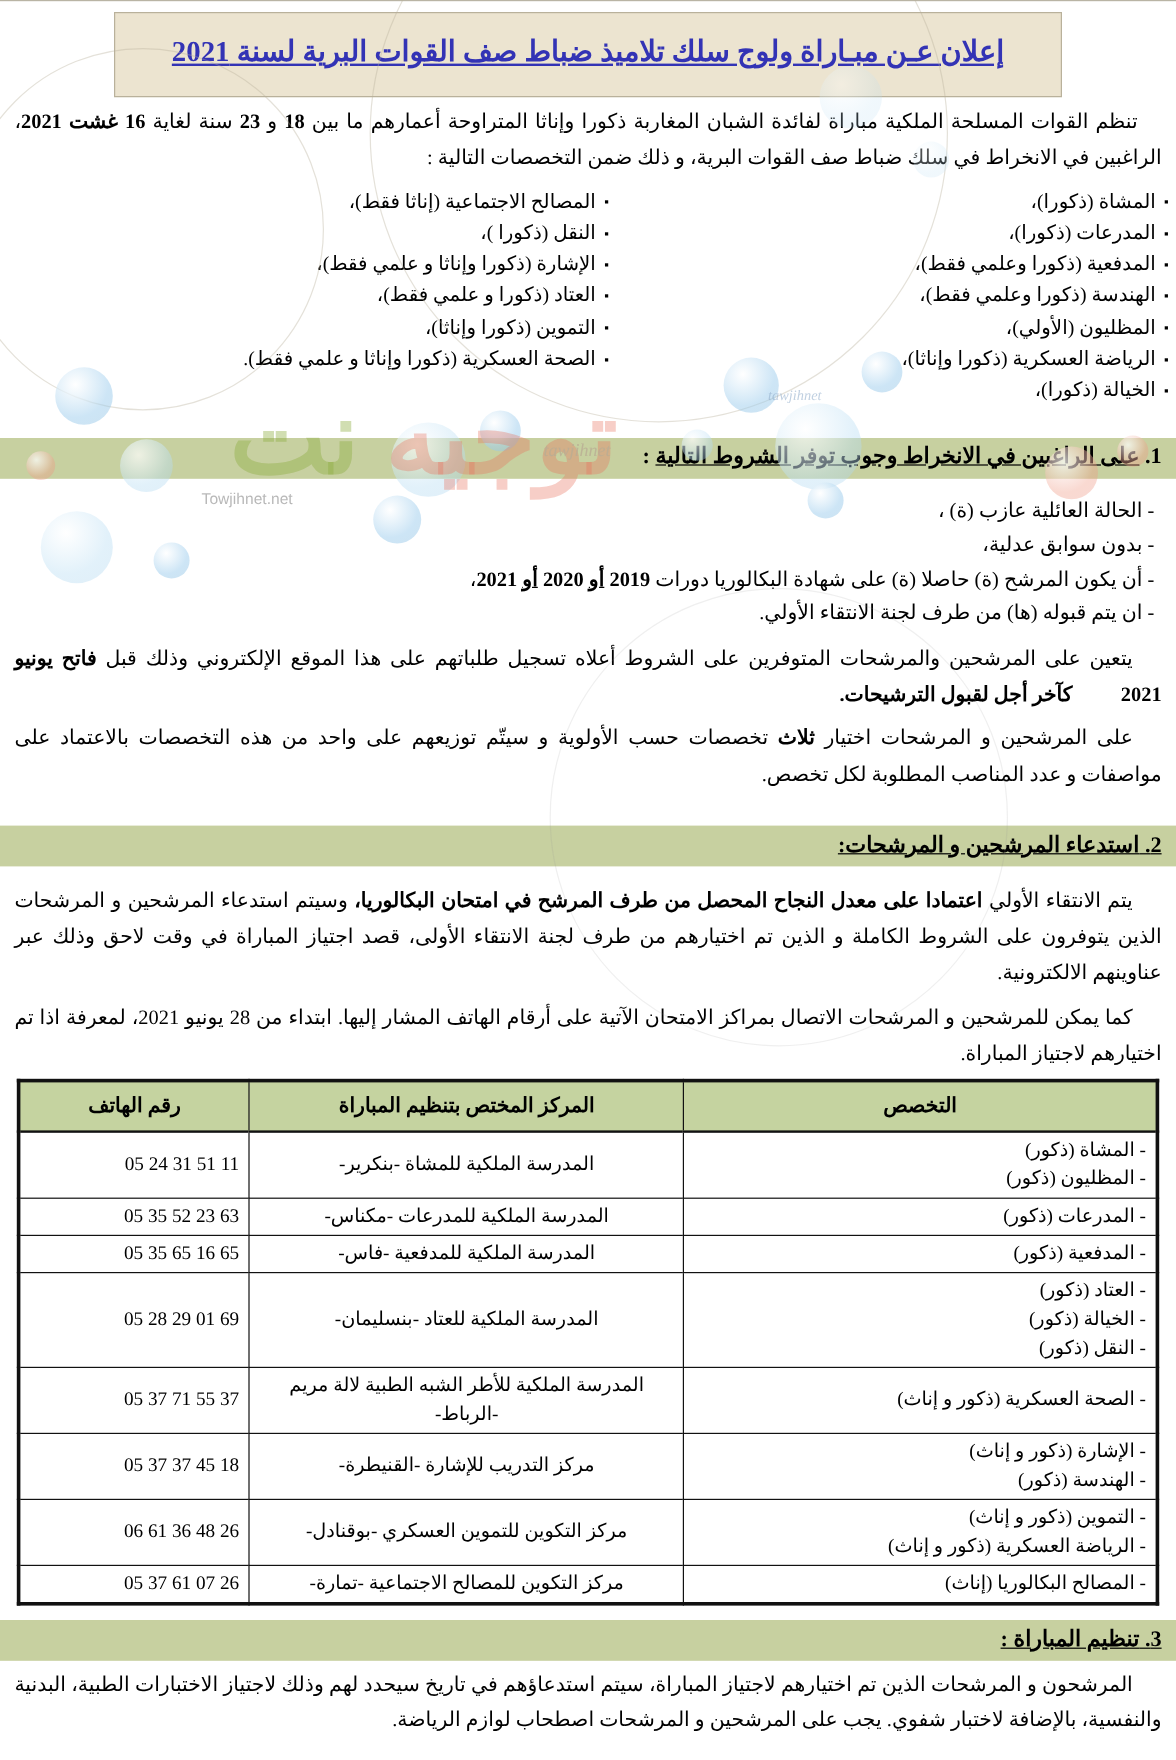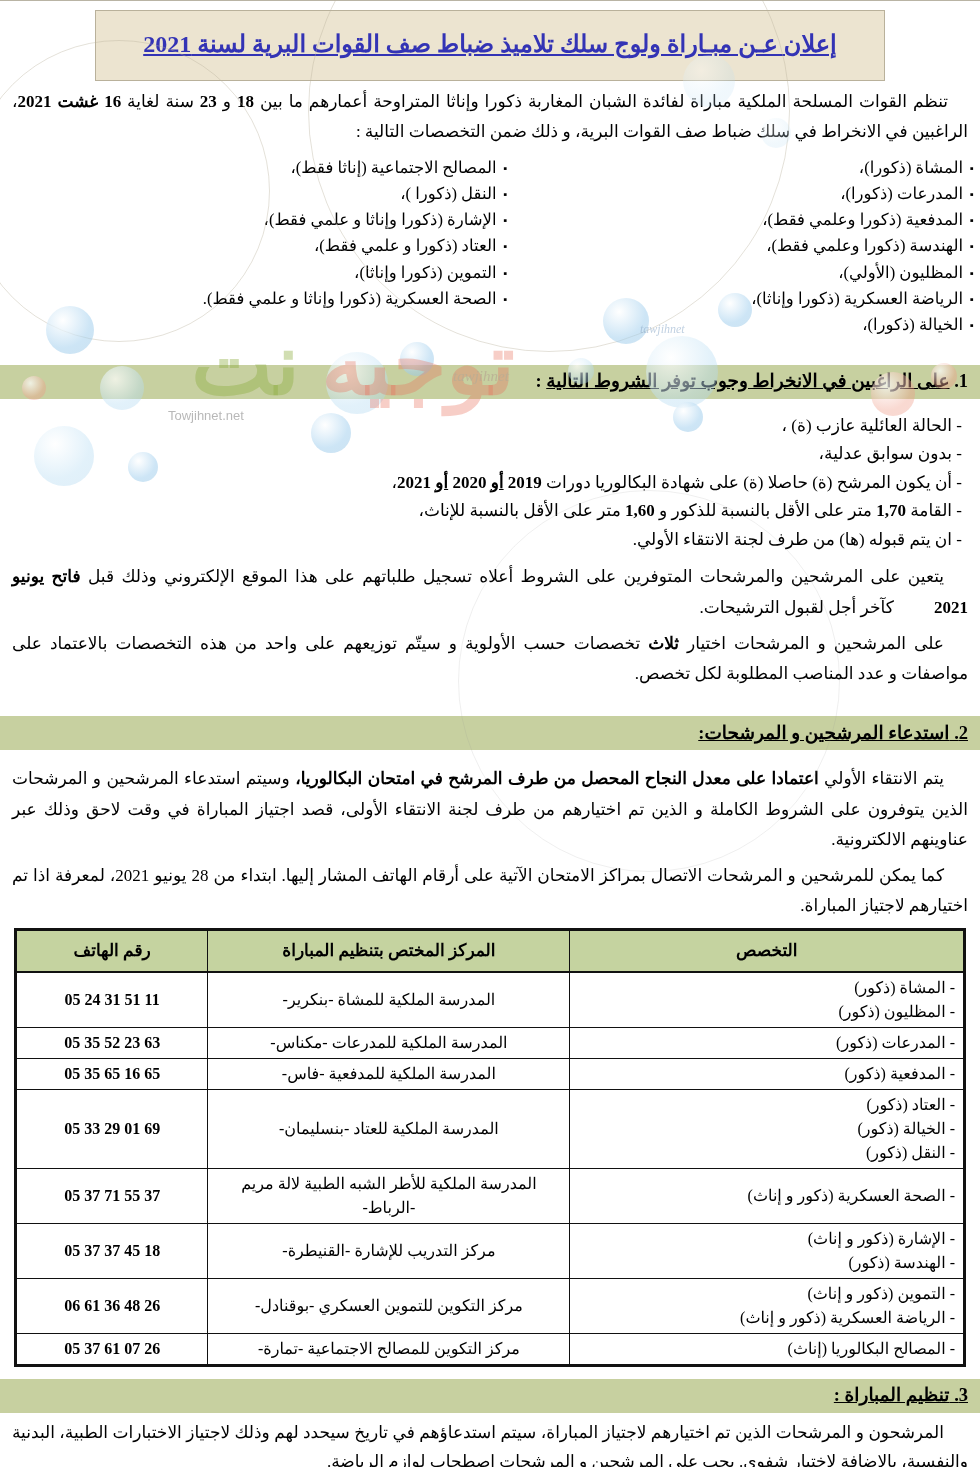--- a/index.html
+++ b/index.html
@@ -40,21 +40,21 @@
   }
   .centers-table th,.centers-table td{border:1.5px solid #111;padding:3px 8px;vertical-align:middle;line-height:1.5;}
   .centers-table thead th{
     background:#c5d3a0;font-weight:bold;text-align:center;height:34px;border-bottom:2.5px solid #111;font-size:17px;
   }
   .col-spec{width:42%;}
   .col-center{width:38.5%;}
   .col-phone{width:19.5%;}
   .spec-cell{white-space:pre-line;text-align:right;}
   .center-cell{text-align:center;}
-  .phone-cell{text-align:center;font-weight:bold;}
+  .phone-cell{font-weight:normal;}
   .phone{direction:ltr;unicode-bidi:isolate;}
 
   .s3para{line-height:1.7;}
 
   
   .watermark{position:absolute;inset:0;z-index:2;pointer-events:none;margin-left:28px;}
   .bub{position:absolute;border-radius:50%;}
   .bub.blue{background:radial-gradient(circle at 35% 30%,rgba(255,255,255,.85),rgba(164,208,238,.55) 60%,rgba(120,180,220,.38));}
   .bub.blue2{background:radial-gradient(circle at 35% 30%,rgba(255,255,255,.7),rgba(190,224,244,.45) 60%,rgba(150,200,232,.3));}
   .bub.pink{background:radial-gradient(circle at 35% 30%,rgba(255,255,255,.7),rgba(240,160,140,.4) 60%,rgba(232,130,110,.3));}
@@ -150,26 +150,25 @@
 
   <ul class="conditions">
 
       <li><span><span>- الحالة العائلية عازب (ة) ،</span></span></li>
 
       <li><span><span>- بدون سوابق عدلية،</span></span></li>
 
       <li><span><span>- أن يكون المرشح (ة) حاصلا (ة) على شهادة البكالوريا دورات </span><span style="font-weight: bold;">2019</span><span> </span><span style="font-weight: bold; text-decoration: underline;">أو</span><span> </span><span style="font-weight: bold;">2020</span><span> </span><span style="font-weight: bold; text-decoration: underline;">أو</span><span> </span><span style="font-weight: bold;">2021</span><span>،</span></span></li>
 
 
-      <li><span><span>- القامة </span><span style="font-weight: bold;">1,70</span><span> متر على الأقل بالنسبة للذكور و </span><span style="font-weight: bold;">1,60</span><span> متر على الأقل بالنسبة للإناث،</span></span></li>
 
       <li><span><span>- ان يتم قبوله (ها)  من طرف لجنة الانتقاء الأولي.</span></span></li>
     </ul>
 
-  <p class="para"><span>يتعين على المرشحين والمرشحات المتوفرين على الشروط أعلاه تسجيل طلباتهم على هذا الموقع الإلكتروني وذلك قبل </span><span style="font-weight: bold; margin-left: 36px;">فاتح يونيو 2021 </span><span style="font-weight: normal;">كآخر أجل لقبول الترشيحات.</span></p>
+  <p class="para"><span>يتعين على المرشحين والمرشحات المتوفرين على الشروط أعلاه تسجيل طلباتهم على هذا الموقع الإلكتروني وذلك قبل </span><span style="font-weight: bold; margin-left: 36px;">فاتح يونيو 2021 </span><span style="font-weight: bold;">كآخر أجل لقبول الترشيحات.</span></p>
   <p class="para"><span>على المرشحين و المرشحات اختيار </span><span style="font-weight: bold;">ثلاث</span><span> تخصصات حسب الأولوية و سيتّم توزيعهم على واحد من هذه التخصصات بالاعتماد على مواصفات و عدد المناصب المطلوبة لكل تخصص.</span></p>
 
   <div class="bar">
     <div class="bar-heading"><span style="font-weight: bold; text-decoration: underline;">2. </span><span style="font-weight: bold; text-decoration: underline;">استدعاء المرشحين و المرشحات:</span></div>
   </div>
 
   <p class="para" style="margin-top:14px;"><span>يتم الانتقاء الأولي </span><span style="font-weight: bold;">اعتمادا على معدل النجاح المحصل من طرف المرشح في امتحان البكالوريا،</span><span> وسيتم استدعاء المرشحين و المرشحات الذين يتوفرون على الشروط الكاملة و الذين تم اختيارهم من طرف لجنة الانتقاء الأولى،  قصد اجتياز المباراة في وقت لاحق وذلك عبر عناوينهم الالكترونية.</span></p>
   <p class="para"><span>كما يمكن للمرشحين و المرشحات الاتصال بمراكز الامتحان الآتية على أرقام الهاتف المشار إليها. ابتداء من 28 يونيو 2021، لمعرفة اذا تم اختيارهم لاجتياز المباراة.</span></p>
 
   <table class="centers-table">
@@ -199,21 +198,21 @@
           <td class="spec-cell">- المدفعية  (ذكور)</td>
           <td class="center-cell">المدرسة الملكية للمدفعية  -فاس-</td>
           <td class="phone-cell"><span class="phone">05 35 65 16 65</span></td>
         </tr>
 
         <tr class="table-row">
           <td class="spec-cell">- العتاد  (ذكور)
 - الخيالة (ذكور)
 - النقل (ذكور)</td>
           <td class="center-cell">المدرسة الملكية للعتاد  -بنسليمان-</td>
-          <td class="phone-cell"><span class="phone">05 33 29 01 69</span></td>
+          <td class="phone-cell"><span class="phone">05 28 29 01 69</span></td>
         </tr>
 
         <tr class="table-row">
           <td class="spec-cell">- الصحة العسكرية  (ذكور و إناث)</td>
           <td class="center-cell">المدرسة الملكية للأطر الشبه الطبية لالة مريم  -الرباط-</td>
           <td class="phone-cell"><span class="phone">05 37 71 55 37</span></td>
         </tr>
 
         <tr class="table-row">
           <td class="spec-cell">- الإشارة (ذكور و إناث)

